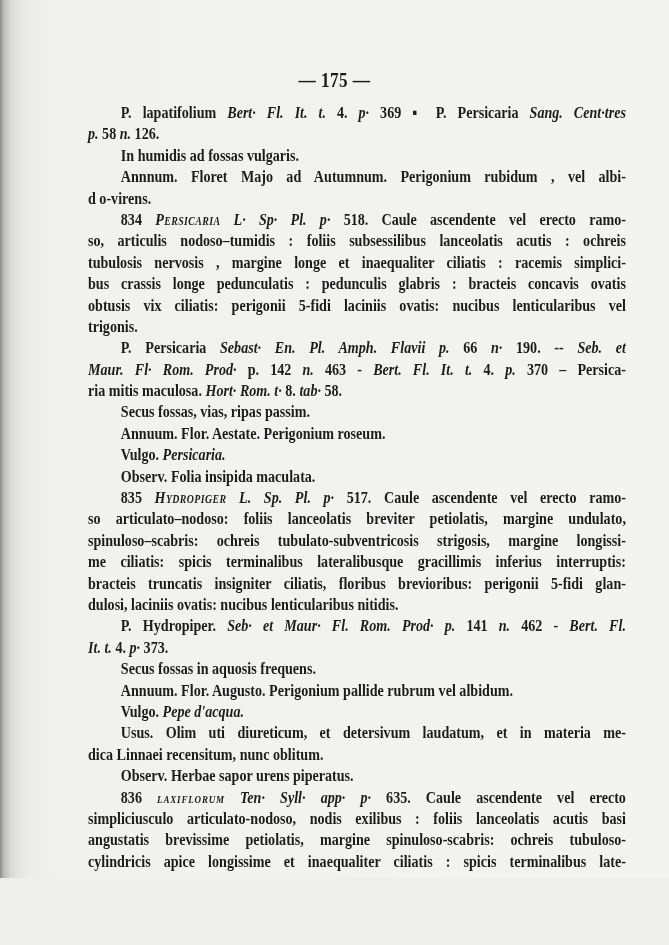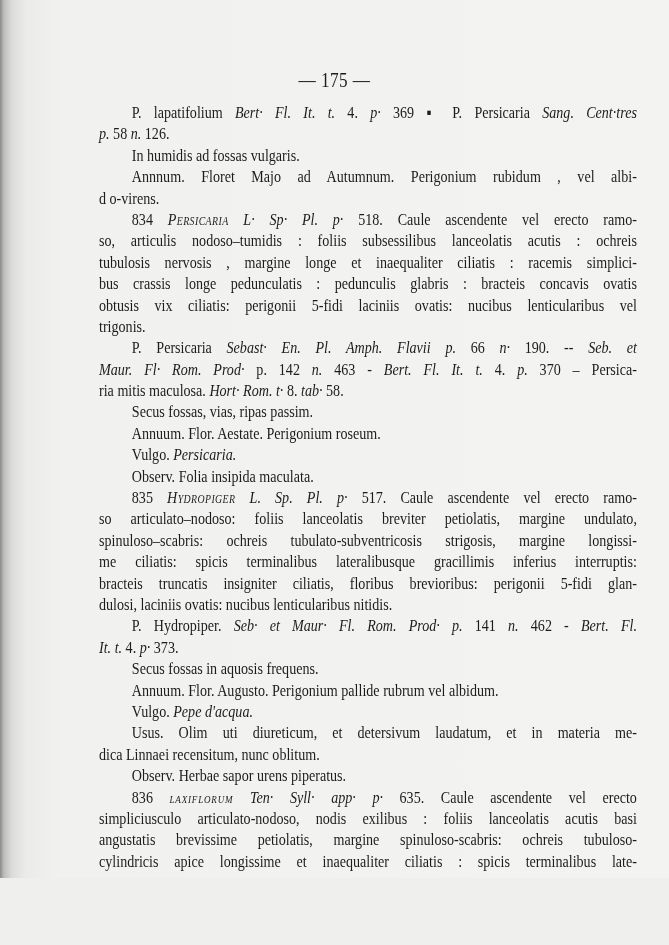--- a/index.html
+++ b/index.html
@@ -7,28 +7,29 @@
     width: 669px; height: 945px; overflow: hidden;
     background: #efefed;
     position: relative;
     font-family: "Liberation Serif", "DejaVu Serif", serif;
     color: #1c1c1c;
   }
   .page {
     position: absolute; left: 0; top: 0; width: 669px; height: 878px;
     background:
       linear-gradient(to right, #8a8a88 0px, #bdbdbb 4px, #dcdcda 12px, #ebebe9 26px, #f1f1ef 60px, #f3f3f1 100%);
+    font-weight: bold;
   }
   .page-number {
     position: absolute; top: 68px; left: 0; width: 669px;
     text-align: center; font-size: 21px; letter-spacing: 0.5px;
     transform: scaleX(0.82);
   }
   .text-block {
-    position: absolute; left: 99px; top: 102px; width: 538px;
+    position: absolute; left: 88px; top: 102px; width: 538px;
   }
   .line {
     display: block; white-space: nowrap; font-size: 17.2px; line-height: 21.4px;
     height: 21.4px; text-align: justify; text-align-last: justify;
     transform-origin: left center; transform: scaleX(0.82); width: 656px;
   }
   .line.indent { padding-left: 40px; width: 616px; }
   .line.last { text-align-last: left; }
   i, .it { font-style: italic; }
   .sc { font-style: italic; font-variant: small-caps; letter-spacing: 0.5px; }

